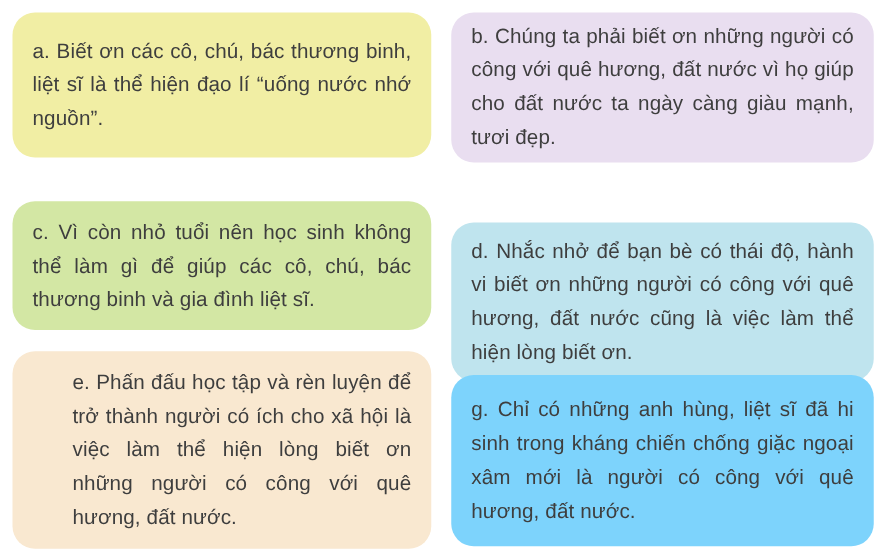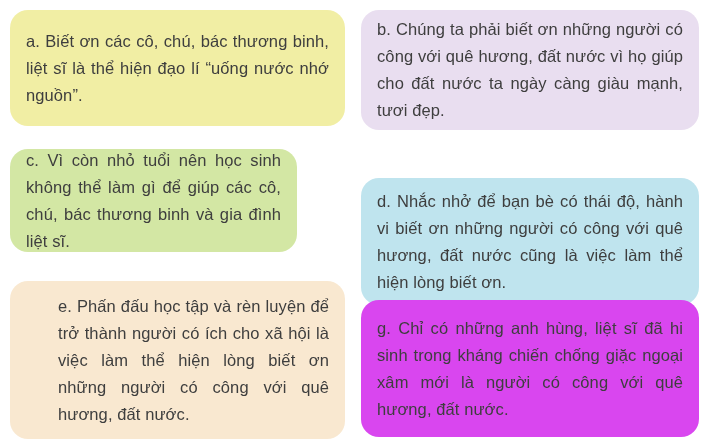--- a/index.html
+++ b/index.html
@@ -28,21 +28,21 @@
     font-size: 16.5px;
     line-height: 27px;
     color: #3e3e3e;
     text-align: justify;
     letter-spacing: 0.1px;
     width: 100%;
   }
   
   .card-a { left: 10px;  top: 10px;  width: 335px; height: 116px; }
   .card-b { left: 361px; top: 10px;  width: 338px; height: 120px; }
-  .card-c { left: 10px;  top: 149px; width: 287px; height: 103px; }
+  .card-c { left: 10px;  top: 161px; width: 335px; height: 103px; align-items: flex-end; }
   .card-d { left: 361px; top: 156px; width: 338px; height: 127px; }
   .card-e { left: 10px;  top: 281px; width: 335px; height: 158px; padding-left: 48px; }
   .card-g { left: 361px; top: 300px; width: 338px; height: 137px; }
 </style>
 </head>
 <body>
 
 <div class="board" style="background: rgb(255, 255, 255); text-decoration: underline;">
 
   <div class="card card-a" style="background: rgb(241, 238, 164);">
@@ -58,17 +58,17 @@
   </div>
 
   <div class="card card-d" style="background: rgb(191, 228, 238); margin-top: 22px;">
     <p class="card-text">d. Nhắc nhở để bạn bè có thái độ, hành vi biết ơn những người có công với quê hương, đất nước cũng là việc làm thể hiện lòng biết ơn.</p>
   </div>
 
   <div class="card card-e" style="background: rgb(249, 232, 208);">
     <p class="card-text">e. Phấn đấu học tập và rèn luyện để trở thành người có ích cho xã hội là việc làm thể hiện lòng biết ơn những người có công với quê hương, đất nước.</p>
   </div>
 
-  <div class="card card-g" style="background: #d946ef;">
+  <div class="card card-g" style="background: #7dd3fc;">
     <p class="card-text">g. Chỉ có những anh hùng, liệt sĩ đã hi sinh trong kháng chiến chống giặc ngoại xâm mới là người có công với quê hương, đất nước.</p>
   </div>
 
 </div>
 
 </body></html>

